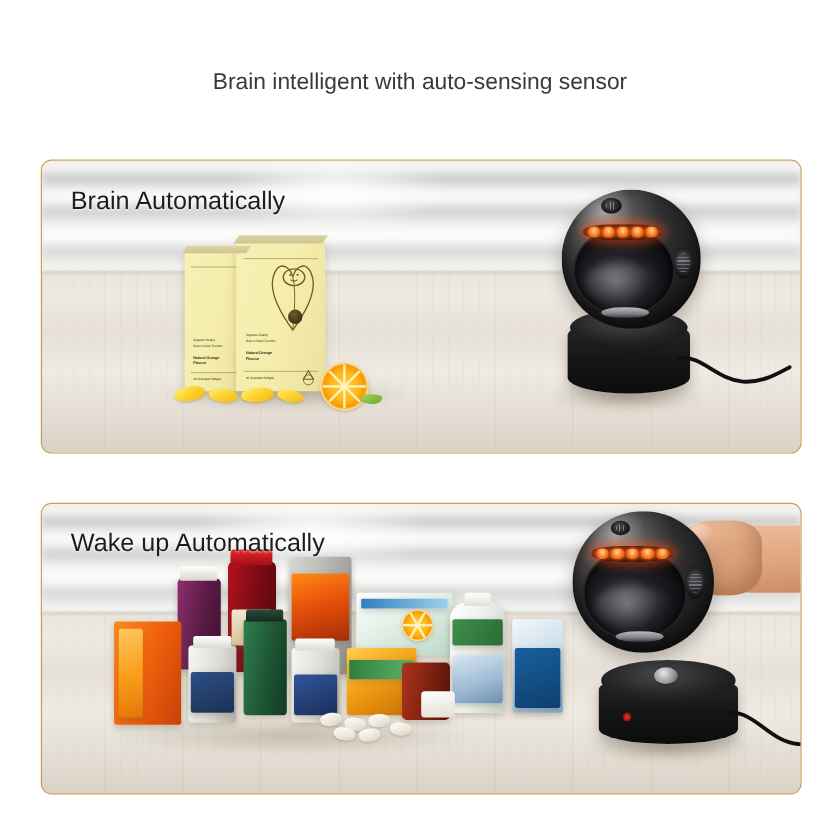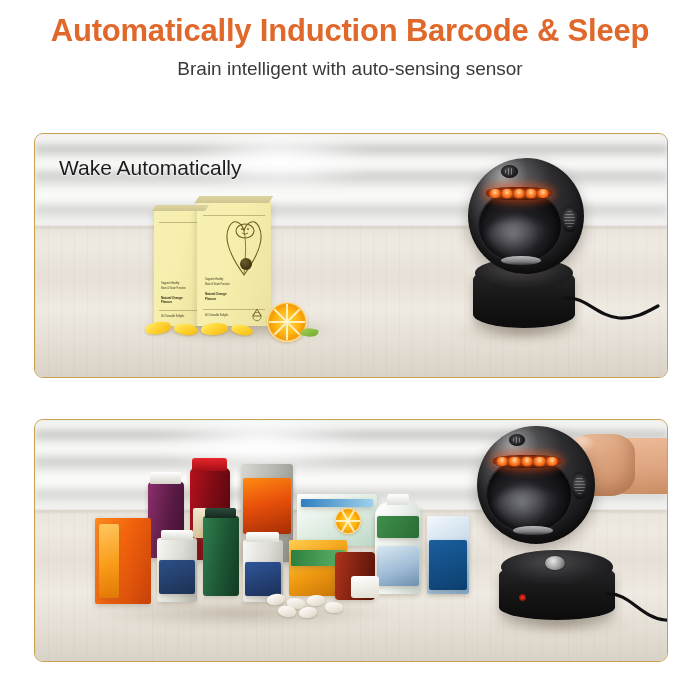--- a/index.html
+++ b/index.html
@@ -231,21 +231,20 @@
     background:radial-gradient(ellipse at center,rgba(110,95,70,.30),rgba(110,95,70,0) 72%);
     filter:blur(3px);
   }
 </style>
 </head>
 <body>
 
 <div class="page">
 
   <div class="header">
-    <div class="headline">Automatically Induction Barcode &amp; Sleep</div>
     <div class="subhead">Brain intelligent with auto-sensing sensor</div>
   </div>
 
   <div class="panel top">
     <div class="scene">
 
       <div class="wall" style="height:96px;"></div>
       <div class="wall-glow" style="left:150px;top:-10px;width:190px;height:72px;"></div>
       <div class="counter" style="top:92px;"></div>
       <div class="counter-edge" style="top:92px;"></div>
@@ -322,21 +321,21 @@
         <div class="sc-sidedial" style="left:118px;top:56px;width:17px;height:26px;border-radius:50%;"></div>
         <div class="sc-chin" style="left:58px;top:106px;width:40px;height:9px;"></div>
         <div class="cable" style="left:120px;top:140px;">
           <svg width="96" height="40" viewBox="0 0 96 40">
             <path d="M2 8 C 22 6, 34 26, 56 28 C 72 29, 84 22, 95 16" fill="none" stroke="#101011" stroke-width="3.2" stroke-linecap="round"></path>
           </svg>
         </div>
       </div>
 
     </div>
-    <div class="panel-label">Wake Automatically</div>
+    <div class="panel-label">Brain Automatically</div>
   </div>
 
   <div class="panel bottom">
     <div class="scene">
 
       <div class="wall" style="height:94px;"></div>
       <div class="wall-glow" style="left:120px;top:-14px;width:210px;height:74px;"></div>
       <div class="counter" style="top:90px;"></div>
       <div class="counter-edge" style="top:90px;"></div>
 
@@ -427,15 +426,16 @@
         <div class="sc-base-contact" style="left:64px;top:8px;width:20px;height:14px;"></div>
         <div class="sc-led-red" style="left:38px;top:46px;width:7px;height:7px;"></div>
         <div class="cable" style="left:124px;top:40px;">
           <svg width="110" height="48" viewBox="0 0 110 48">
             <path d="M2 6 C 24 4, 36 30, 60 32 C 80 33, 94 24, 108 14" fill="none" stroke="#101011" stroke-width="3.2" stroke-linecap="round"></path>
           </svg>
         </div>
       </div>
 
     </div>
+    <div class="panel-label">Wake up Automatically</div>
   </div>
 
 </div>
 
 </body></html>

